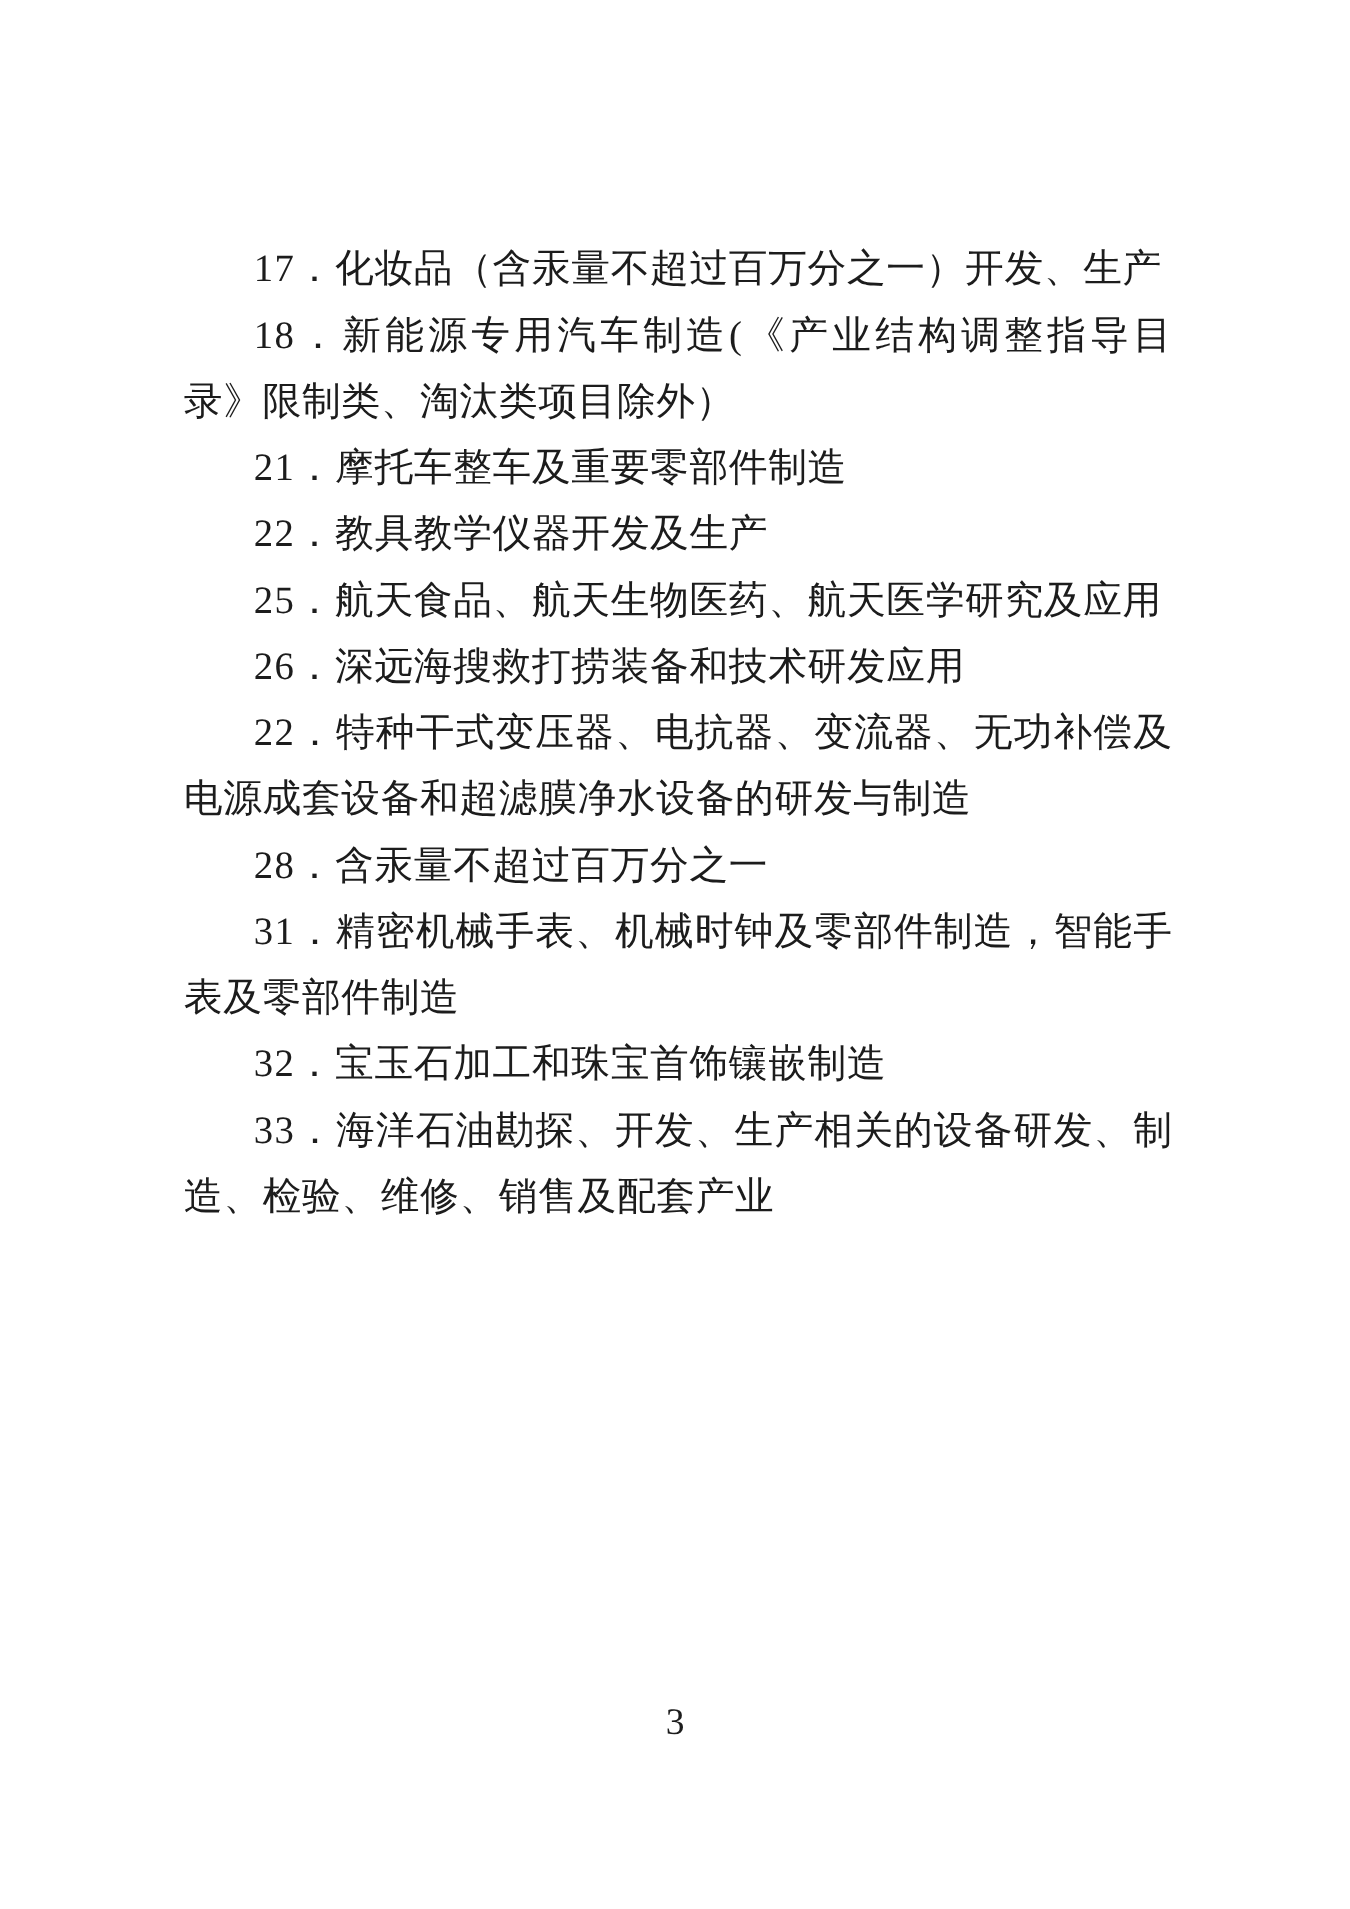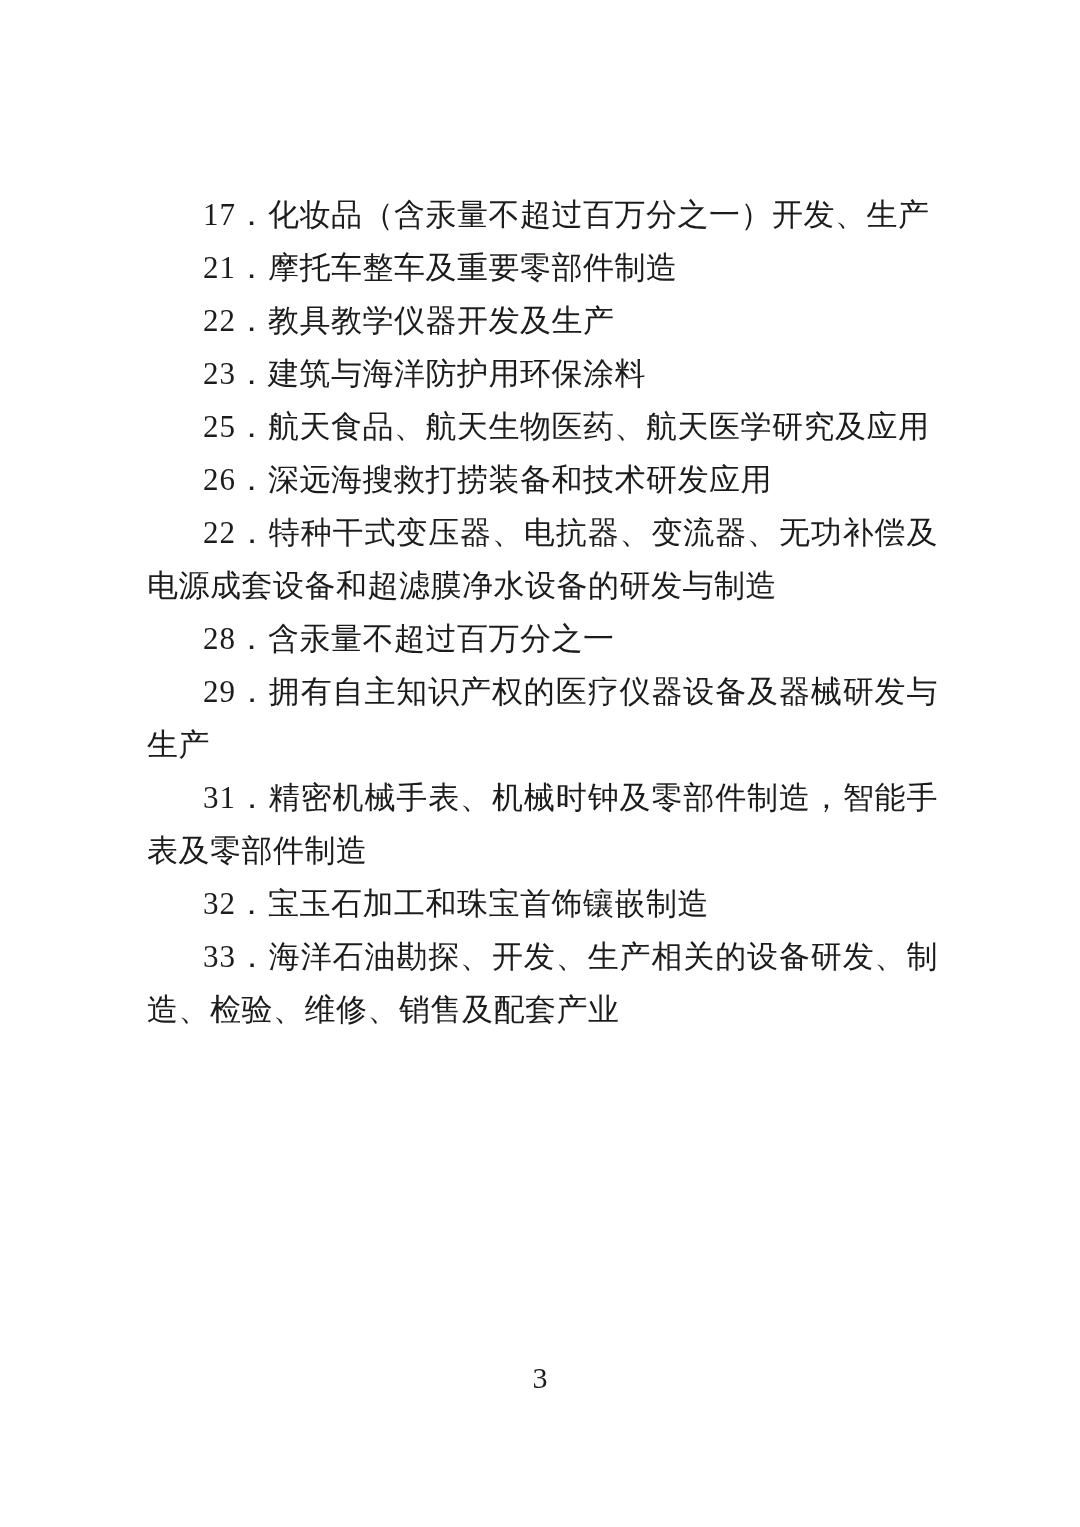--- a/index.html
+++ b/index.html
@@ -46,26 +46,25 @@
     line-height: 40px;
     color: #1c1c1c;
   }
 </style>
 </head>
 <body>
 
 <div class="page">
   <div class="doc-body">
     <p class="item"><span class="item-number">17．</span><span>化妆品（含汞量不超过百万分之一）开发、生产</span></p>
+    <p class="item"><span class="item-number">18．</span><span>新能源专用汽车制造(《产业结构调整指导目录》限制类、淘汰类项目除外）</span></p>
     <p class="item"><span class="item-number">21．</span><span>摩托车整车及重要零部件制造</span></p>
     <p class="item"><span class="item-number">22．</span><span>教具教学仪器开发及生产</span></p>
-    <p class="item"><span class="item-number">23．</span><span>建筑与海洋防护用环保涂料</span></p>
     <p class="item"><span class="item-number">25．</span><span>航天食品、航天生物医药、航天医学研究及应用</span></p>
     <p class="item"><span class="item-number">26．</span><span>深远海搜救打捞装备和技术研发应用</span></p>
     <p class="item"><span class="item-number">22．</span><span>特种干式变压器、电抗器、变流器、无功补偿及电源成套设备和超滤膜净水设备的研发与制造</span></p>
     <p class="item"><span class="item-number">28．</span><span>含汞量不超过百万分之一</span></p>
-    <p class="item"><span class="item-number">29．</span><span>拥有自主知识产权的医疗仪器设备及器械研发与生产</span></p>
     <p class="item"><span class="item-number">31．</span><span>精密机械手表、机械时钟及零部件制造，智能手表及零部件制造</span></p>
     <p class="item"><span class="item-number">32．</span><span>宝玉石加工和珠宝首饰镶嵌制造</span></p>
     <p class="item"><span class="item-number">33．</span><span>海洋石油勘探、开发、生产相关的设备研发、制造、检验、维修、销售及配套产业</span></p>
   </div>
   <div class="page-number">3</div>
 </div>
 
 </body></html>

